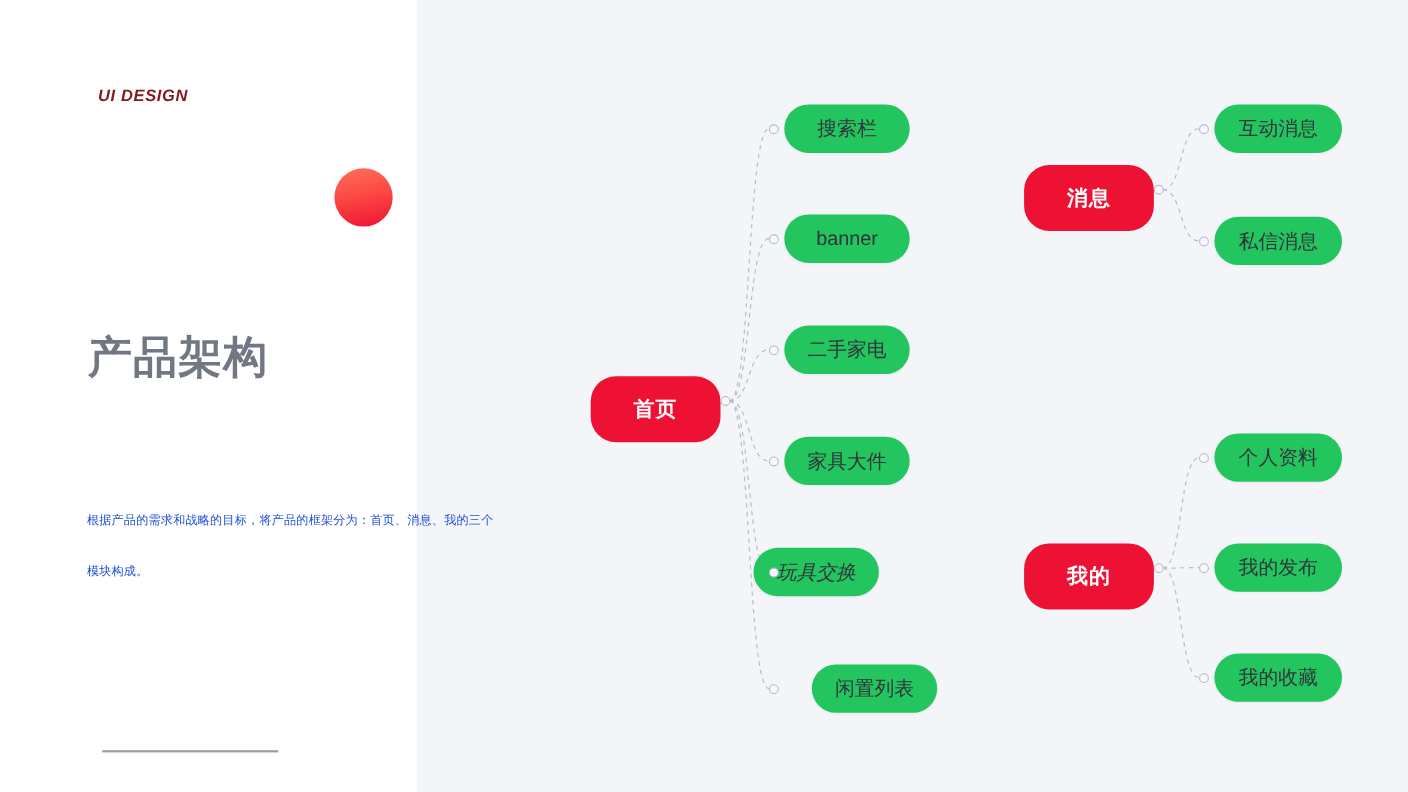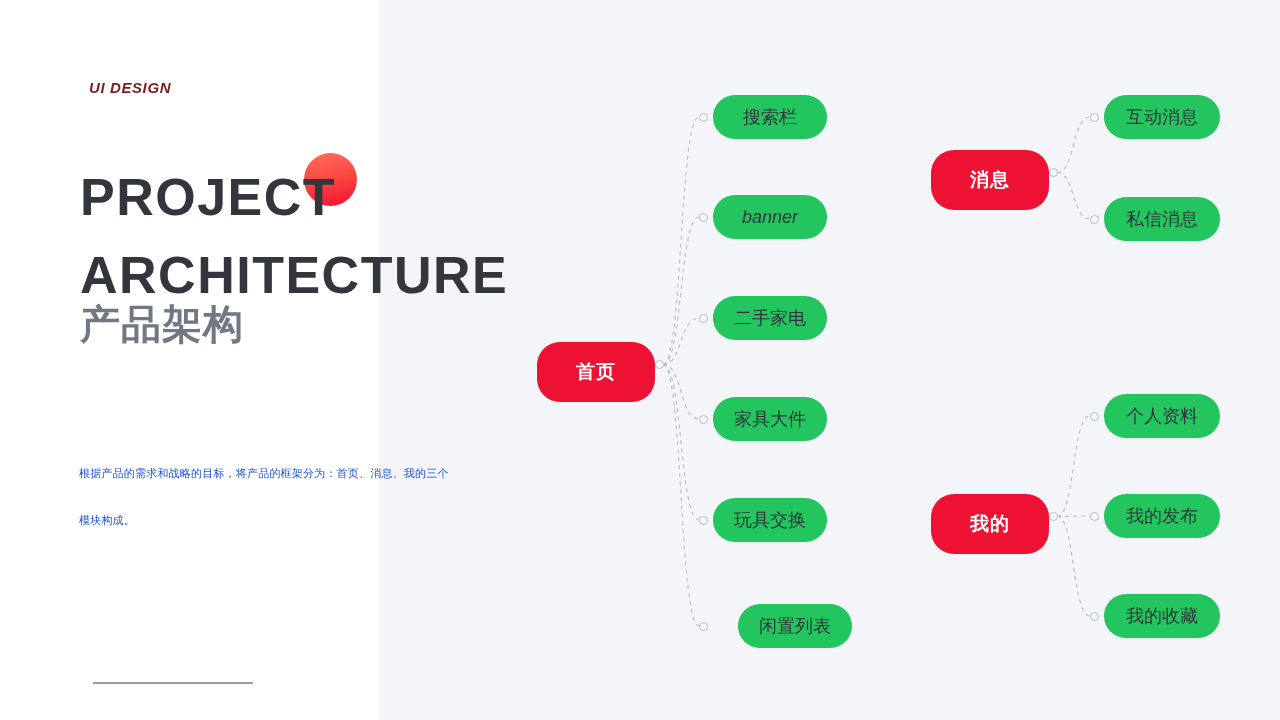--- a/index.html
+++ b/index.html
@@ -153,24 +153,20 @@
 
 <div id="slide">
 
   <div id="right-panel"></div>
   <div id="left-panel"></div>
 
   <div id="eyebrow">UI DESIGN</div>
 
   <div id="deco-circle"></div>
 
-  <div id="title-block">
-    <div class="title-line">PROJECT</div>
-    <div class="title-line">ARCHITECTURE</div>
-  </div>
 
   <div id="subtitle">产品架构</div>
 
   <div id="description">根据产品的需求和战略的目标，将产品的框架分为：首页、消息、我的三个模块构成。</div>
 
   <div id="bottom-rule"></div>
 
   <div id="mindmap">
     <svg id="connector-svg" viewBox="0 0 1280 720" xmlns="http://www.w3.org/2000/svg">
         <path d="M 663 364.5 C 682.8 364.5 679.2 117 699 117" fill="none" stroke="#b9bcc4" stroke-width="1.1" stroke-dasharray="4 4"></path>
@@ -186,33 +182,33 @@
         <path d="M 1057 516.5 C 1075.15 516.5 1071.85 616 1090 616" fill="none" stroke="#b9bcc4" stroke-width="1.1" stroke-dasharray="4 4"></path>
       </svg>
     <div id="node-layer">
         <div class="node node-root" style="left: 537px; top: 342px; width: 118px;">
           <span>首页</span>
         </div>
         <div class="node node-leaf" style="left: 713px; top: 95px; width: 114px;">
           <span>搜索栏</span>
         </div>
         <div class="dot" style="left: 698.5px; top: 112.5px;"></div>
-        <div class="node node-leaf" style="left: 713px; top: 195px; width: 114px; font-style: italic;">
+        <div class="node node-leaf" style="left: 713px; top: 195px; width: 114px;">
           <span>banner</span>
         </div>
         <div class="dot" style="left: 698.5px; top: 212.5px;"></div>
         <div class="node node-leaf" style="left: 713px; top: 296px; width: 114px;">
           <span>二手家电</span>
         </div>
         <div class="dot" style="left: 698.5px; top: 313.5px;"></div>
         <div class="node node-leaf" style="left: 713px; top: 397px; width: 114px;">
           <span>家具大件</span>
         </div>
         <div class="dot" style="left: 698.5px; top: 414.5px;"></div>
-        <div class="node node-leaf" style="left: 713px; top: 498px; width: 114px;">
+        <div class="node node-leaf" style="left: 685px; top: 498px; width: 114px; font-style: italic;">
           <span>玩具交换</span>
         </div>
         <div class="dot" style="left: 698.5px; top: 515.5px;"></div>
         <div class="node node-leaf" style="left: 738px; top: 604px; width: 114px;">
           <span>闲置列表</span>
         </div>
         <div class="dot" style="left: 698.5px; top: 621.5px;"></div>
         <div class="dot" style="left: 654.5px; top: 360px;"></div>
         <div class="node node-root" style="left: 931px; top: 150px; width: 118px;">
           <span>消息</span>

